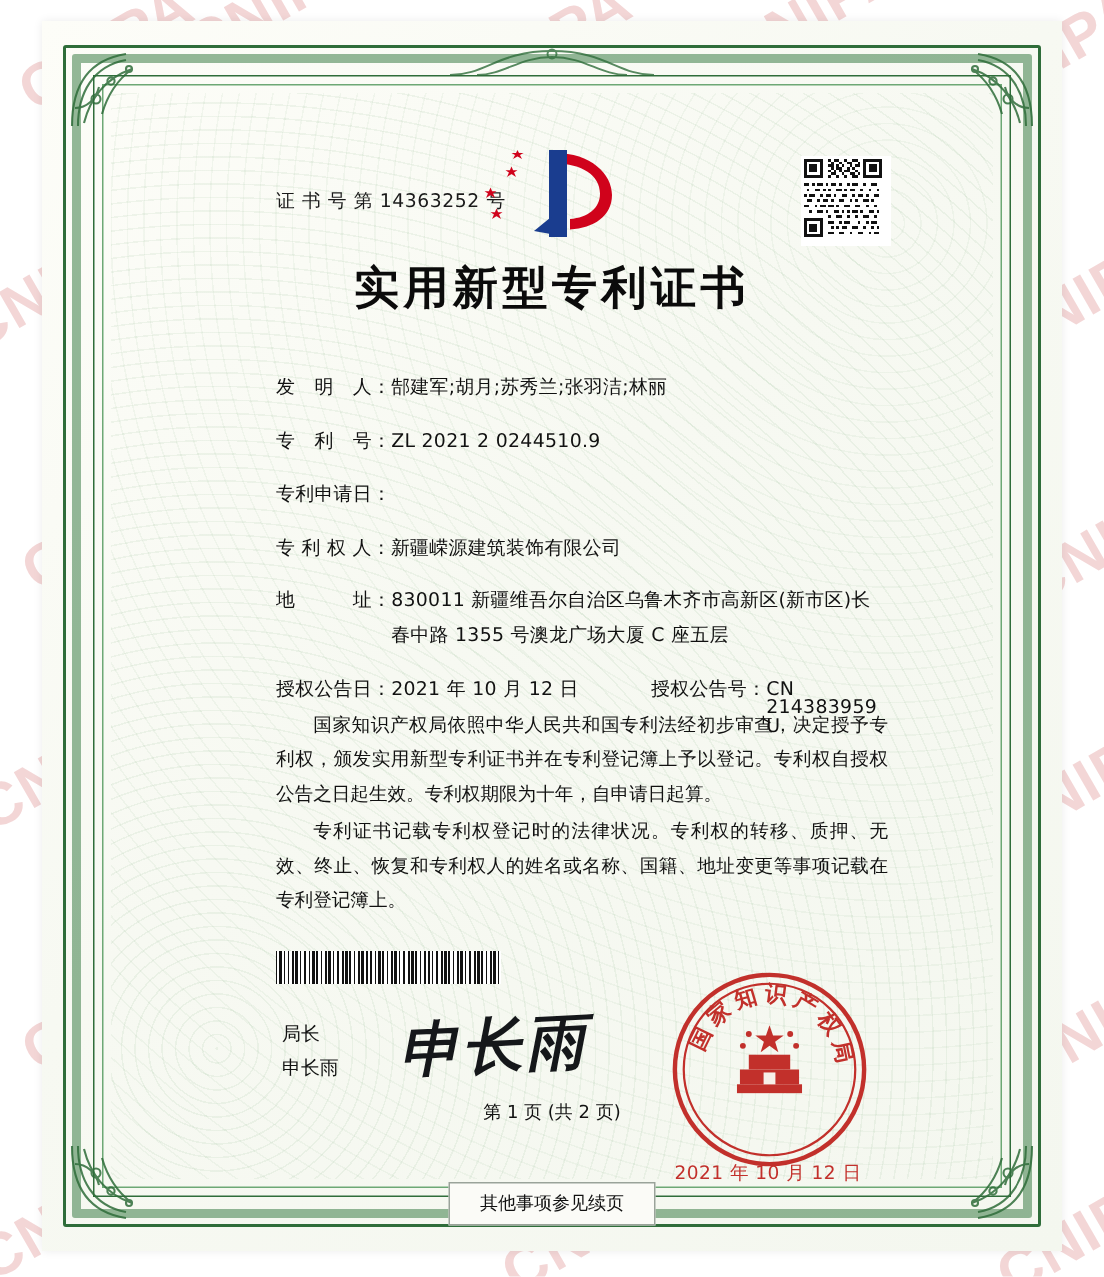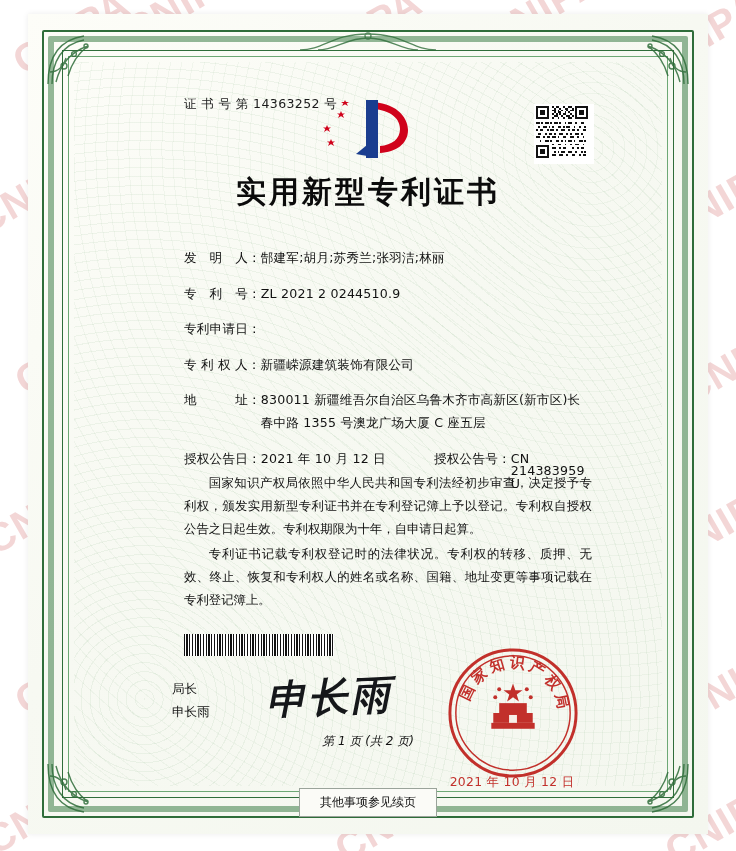--- a/index.html
+++ b/index.html
@@ -95,21 +95,21 @@
     pointer-events:none;
   }
   
   .content{
     position:absolute;
     left:56px;top:60px;right:56px;bottom:56px;
     font-family:"DejaVu Sans", sans-serif;
     color:#111;
   }
   .cert-no{
-    position:absolute;left:100px;top:22px;
+    position:absolute;left:100px;top:52px;
     font-size:12.5px;letter-spacing:.4px;color:#1a1a1a;
   }
   
   .qr{
     position:absolute;right:58px;top:30px;
     width:56px;height:56px;
     background:#fff;
     padding:2px;
   }
   .qr svg{display:block;}
@@ -168,21 +168,21 @@
   .barcode{
     position:absolute;left:100px;top:560px;
     width:150px;height:22px;
     background:repeating-linear-gradient(
       to right,
       #111 0 1px, #fff 1px 2px, #111 2px 4px, #fff 4px 5px,
       #111 5px 6px, #fff 6px 8px, #111 8px 9px, #fff 9px 11px);
   }
   
   .sig-label{
-    position:absolute;left:88px;top:604px;
+    position:absolute;left:104px;top:604px;
     font-size:12.6px;line-height:1.8;
   }
   .sig-script{
     position:absolute;left:182px;top:596px;
     font-size:40px;
     font-family:"DejaVu Serif", serif;
     font-style:italic;
     font-weight:bold;
     color:#15171a;
     letter-spacing:2px;
@@ -199,21 +199,20 @@
     width:160px;text-align:center;
     font-size:12.4px;
     color:#c2302b;
     letter-spacing:.3px;
   }
   .page-num{
     position:absolute;left:0;right:0;bottom:28px;
     text-align:center;
     font-size:12px;
     color:#111;
-    font-style:italic;
   }
   
   .footer-note{
     position:absolute;
     left:50%;transform:translateX(-50%);
     bottom:34px;
     border:1px solid #9aa39a;
     background:#fbfbf7;
     padding:5px 20px;
     font-size:12px;

